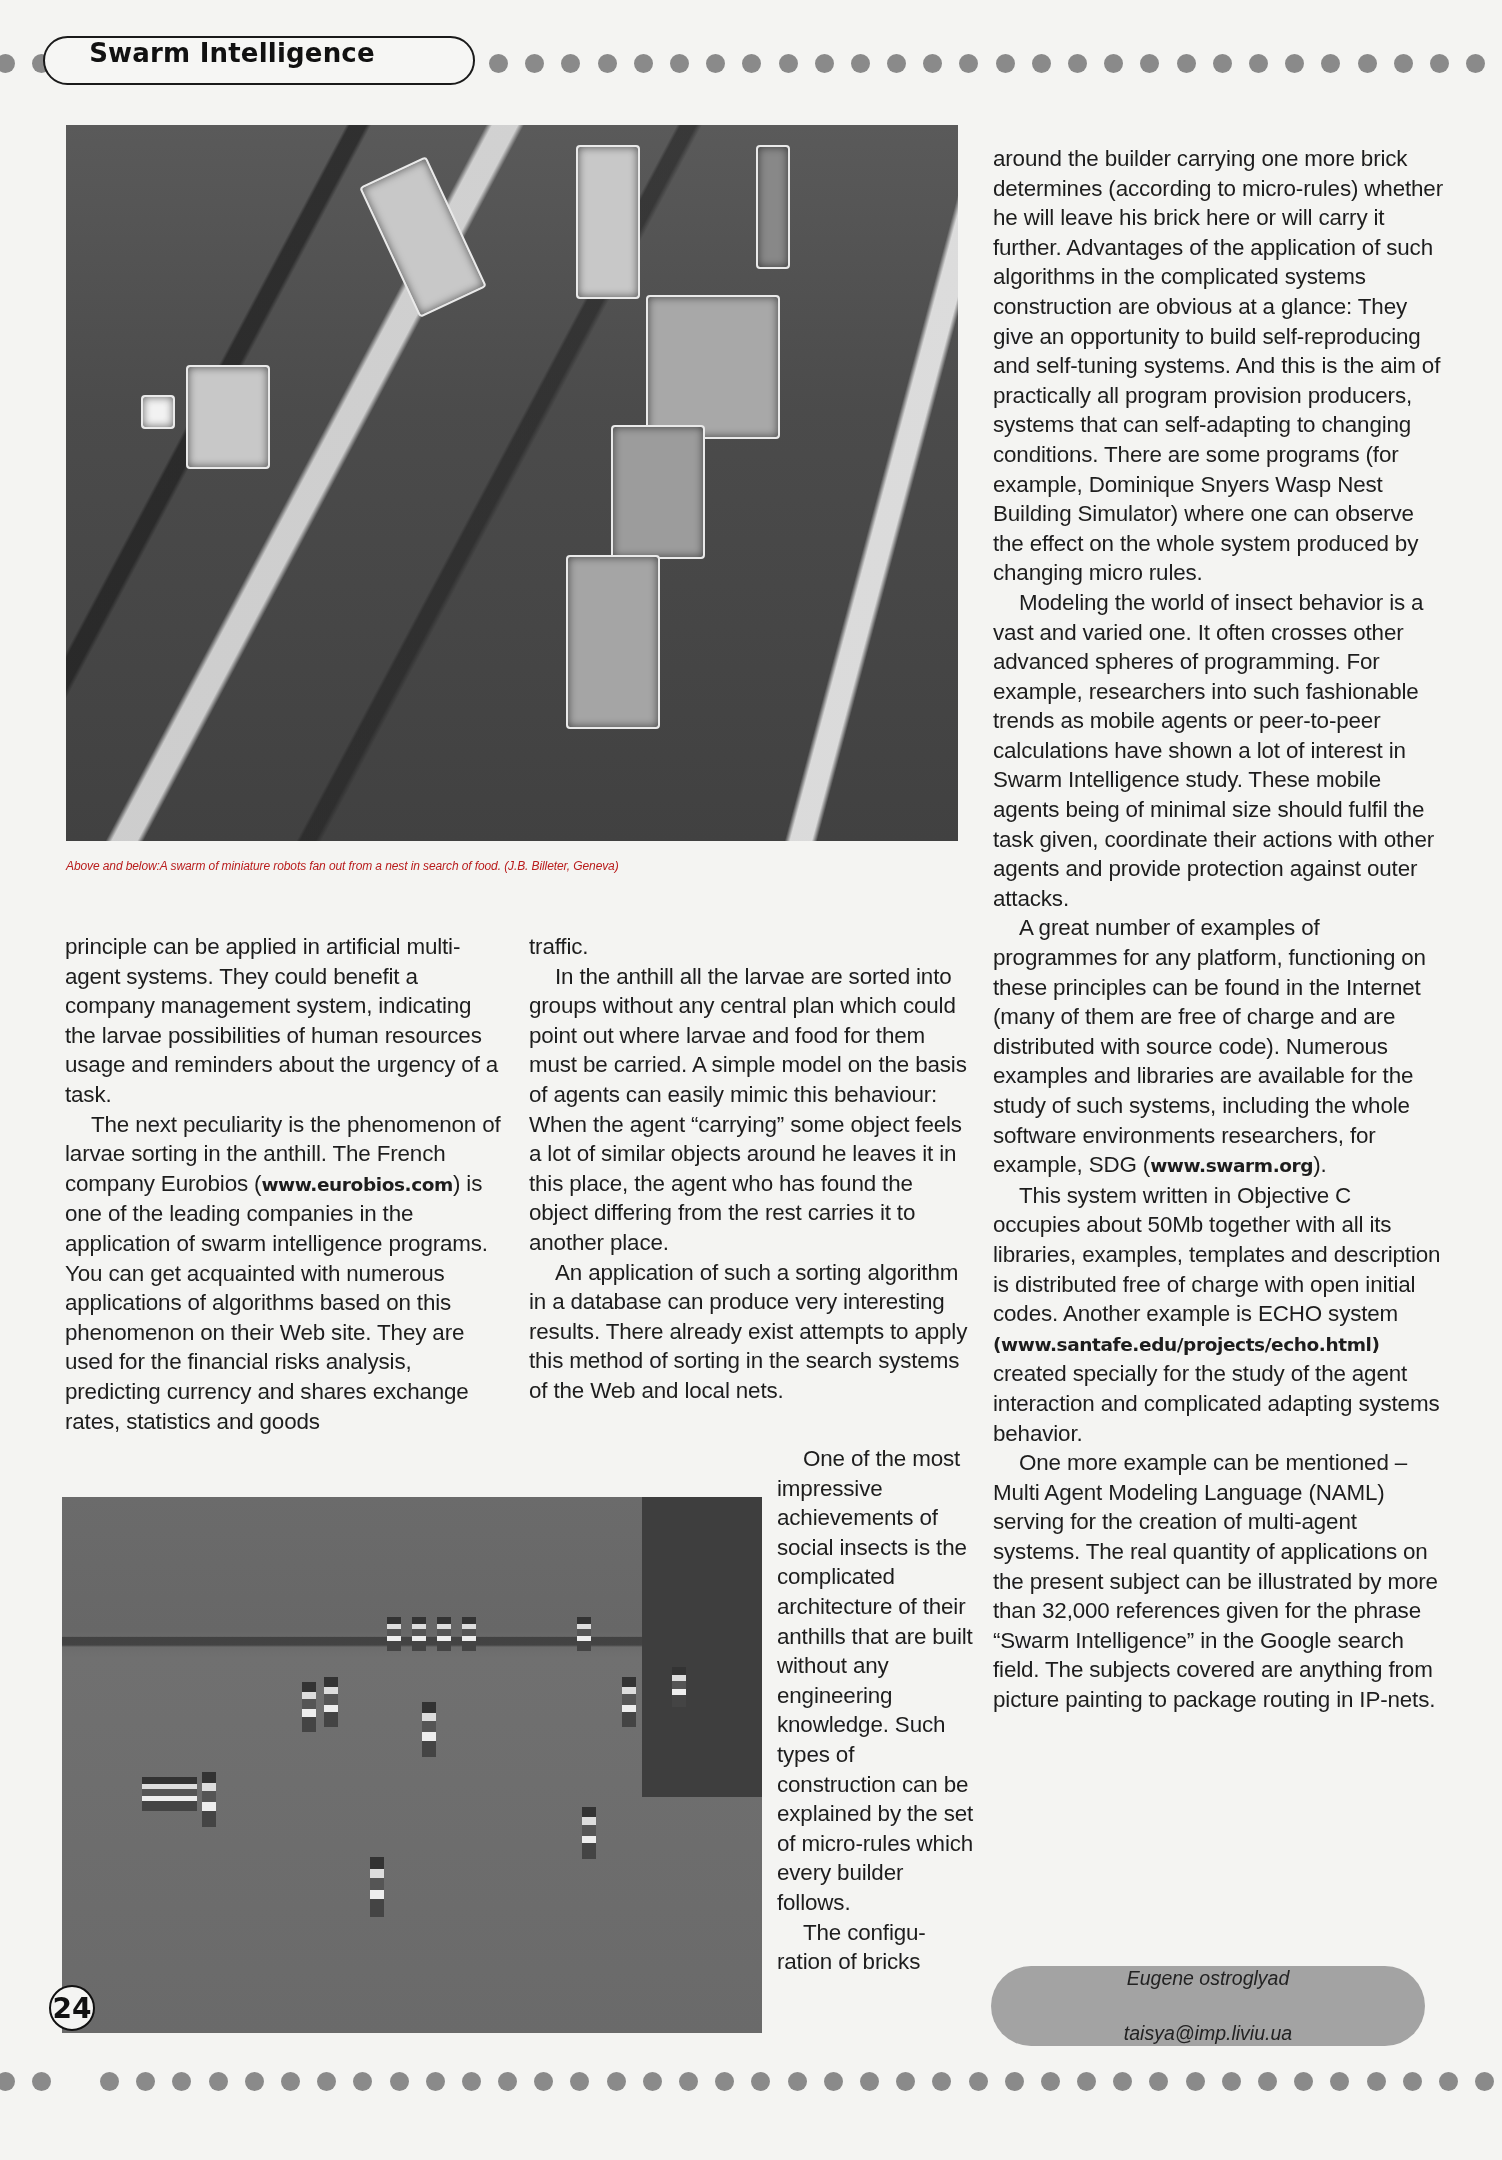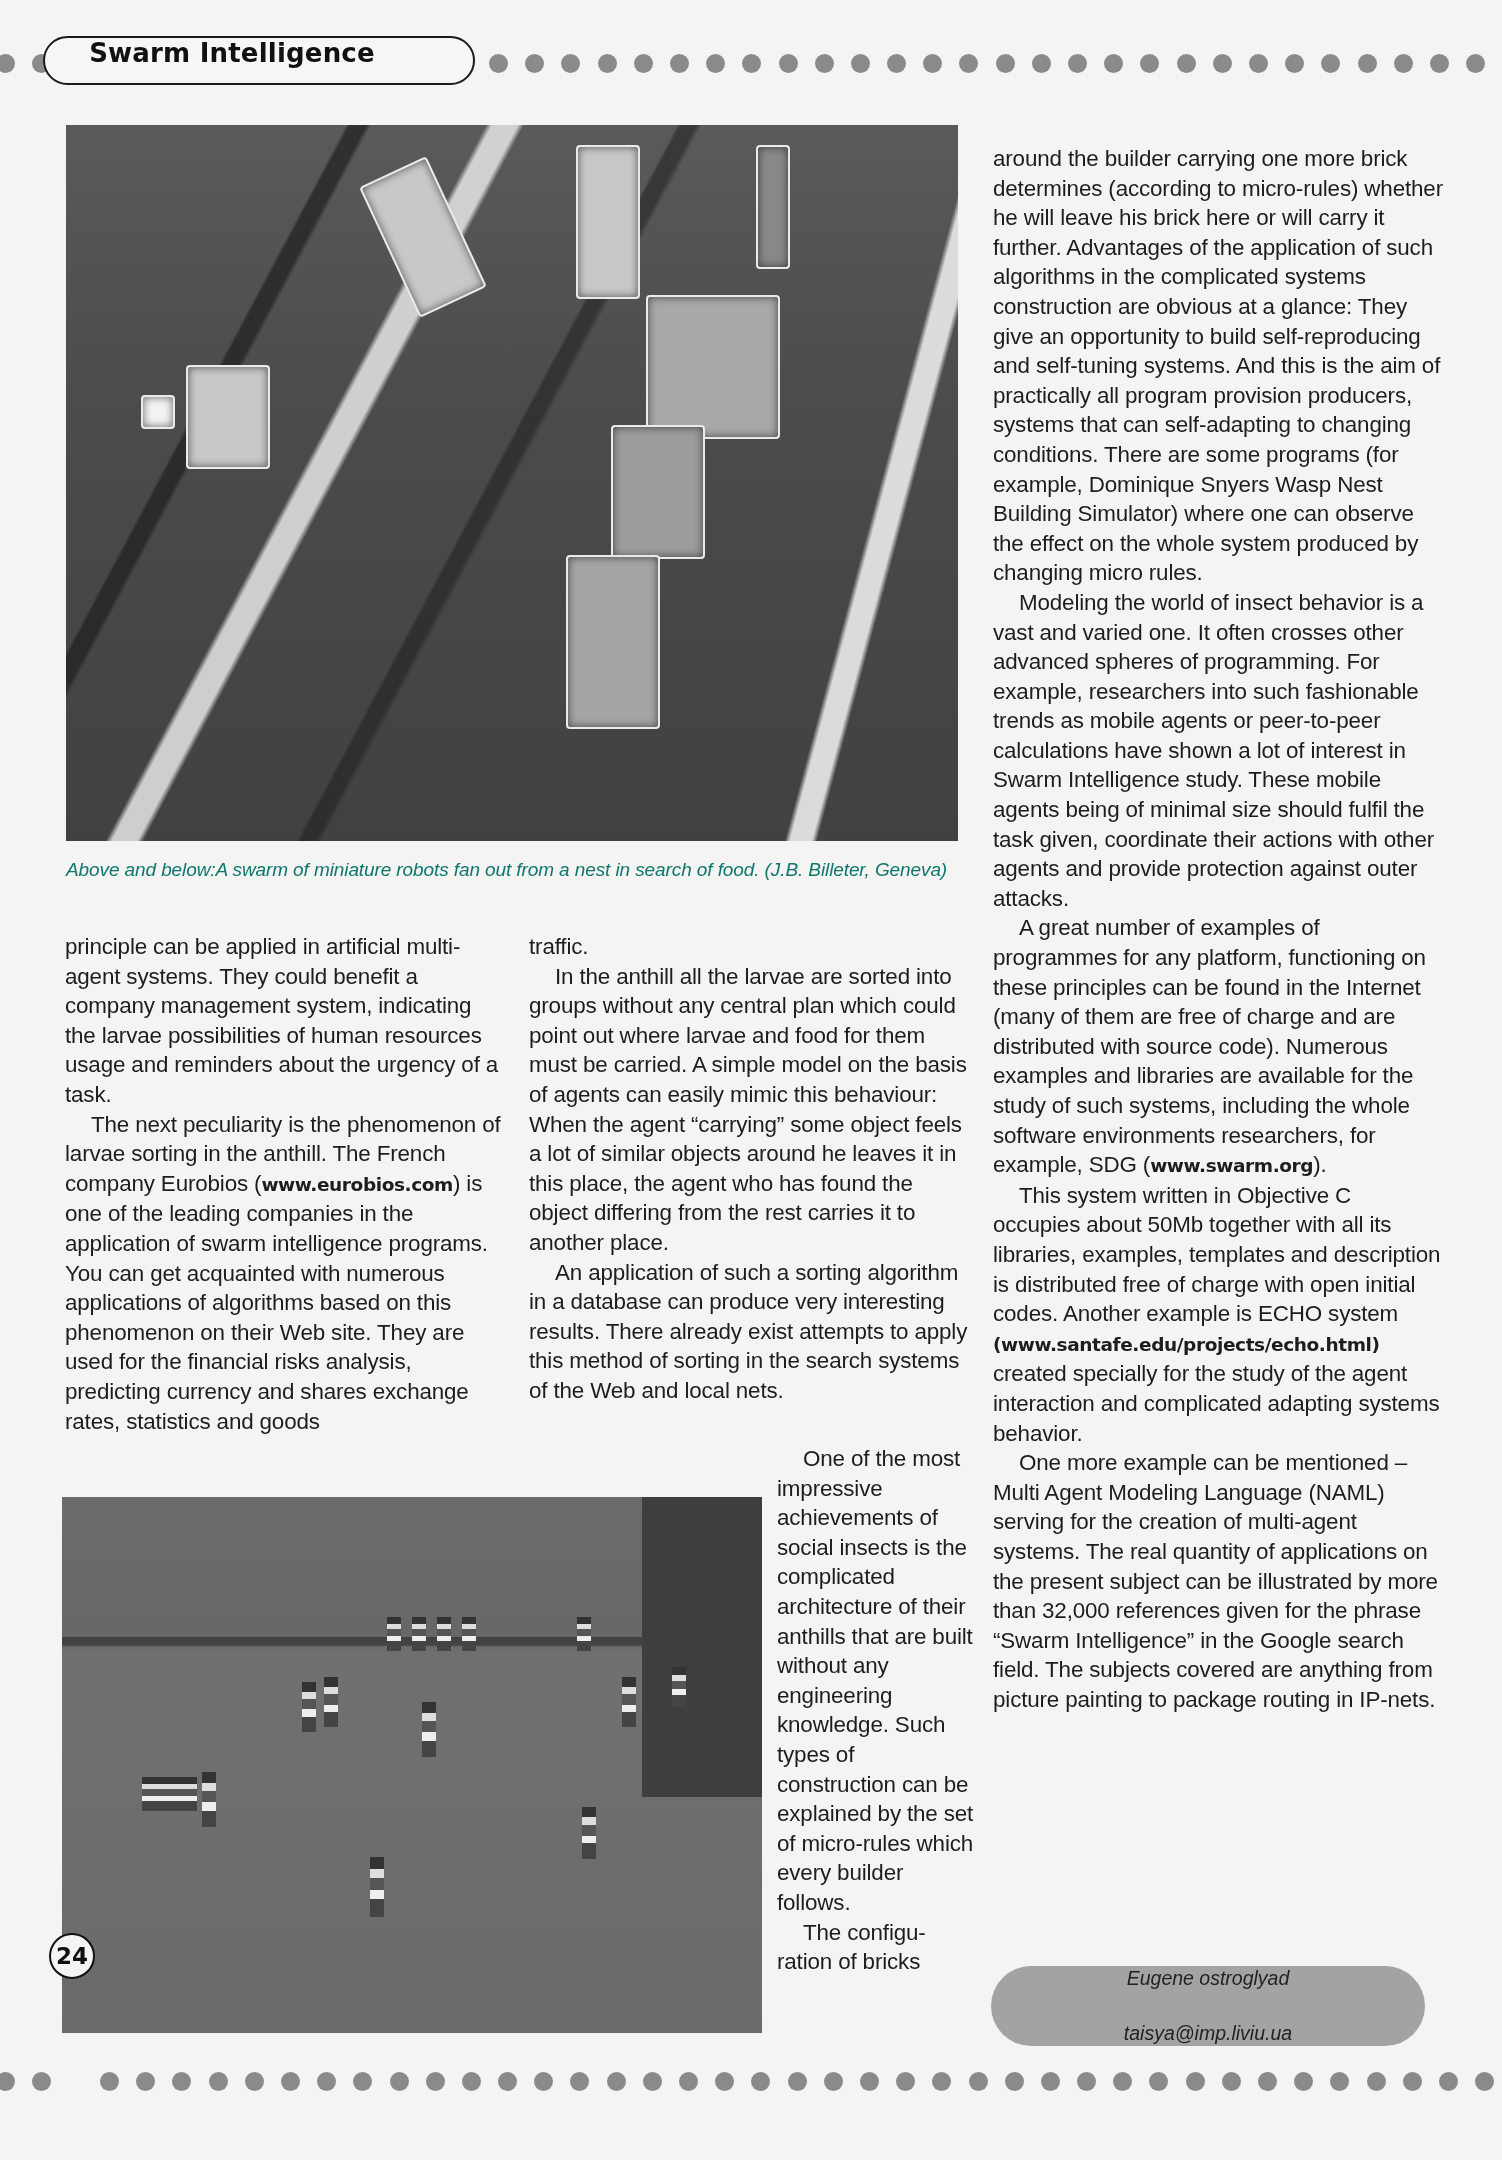--- a/index.html
+++ b/index.html
@@ -43,21 +43,21 @@
     left: 62px; top: 1497px; width: 700px; height: 536px;
     background:
       linear-gradient(180deg, transparent 0 26%, rgba(40,40,40,0.6) 26.2% 27.6%, transparent 28% 100%),
       linear-gradient(180deg, #6b6b6b 0%, #676767 25%, #707070 30%, #6a6a6a 100%);
   }
   .photo-bottom .corner { position: absolute; right: 0; top: 0; width: 120px; height: 300px; background: #3e3e3e; }
   .mini { position: absolute; width: 14px; height: 34px; background: linear-gradient(180deg,#333 0 20%, #ddd 20% 35%, #555 35% 55%, #eee 55% 70%, #444 70% 100%); }
 
   .caption {
     position: absolute; left: 66px; top: 859px; width: 900px;
-    font-style: italic; font-size: 19px; color: #0f766e; letter-spacing: -0.1px;
+    font-style: italic; font-size: 12px; color: #b91c1c; letter-spacing: -0.1px;
   }
 
   
   .col {
     position: absolute; font-size: 22.4px; line-height: 29.6px; color: #1d1d1d;
     letter-spacing: -0.15px;
   }
   .col p { margin: 0; text-indent: 26px; }
   .col p.noindent { text-indent: 0; margin-top: 24px; }
   .col .url { font-family: "DejaVu Sans", sans-serif; font-weight: bold; font-size: 18.5px; letter-spacing: -0.4px; }
@@ -69,24 +69,24 @@
 
   
   .author {
     position: absolute; left: 991px; top: 1966px; width: 434px; height: 80px;
     background: #a3a3a3; border-radius: 40px;
     display: flex; flex-direction: column; align-items: center; justify-content: space-between;
     font-style: italic; font-size: 19.5px; line-height: 25px; color: #222;
   }
 
   .pagenum {
-    position: absolute; left: 49px; top: 1933px; width: 46px; height: 46px;
+    position: absolute; left: 49px; top: 1985px; width: 46px; height: 46px;
     border: 2.5px solid #111; border-radius: 50%; box-sizing: border-box; background: #f4f4f2;
     display: flex; align-items: center; justify-content: center;
-    font-family: "DejaVu Sans", sans-serif; font-weight: bold; font-size: 23px; color: #111;
+    font-family: "DejaVu Sans", sans-serif; font-weight: bold; font-size: 28px; color: #111;
   }
 </style>
 </head>
 <body>
 
 <div class="dot-row" style="left:-4px; top:53px;">
   <div class="dot"></div>
   <div class="dot"></div>
 </div>
 <div class="pill">

